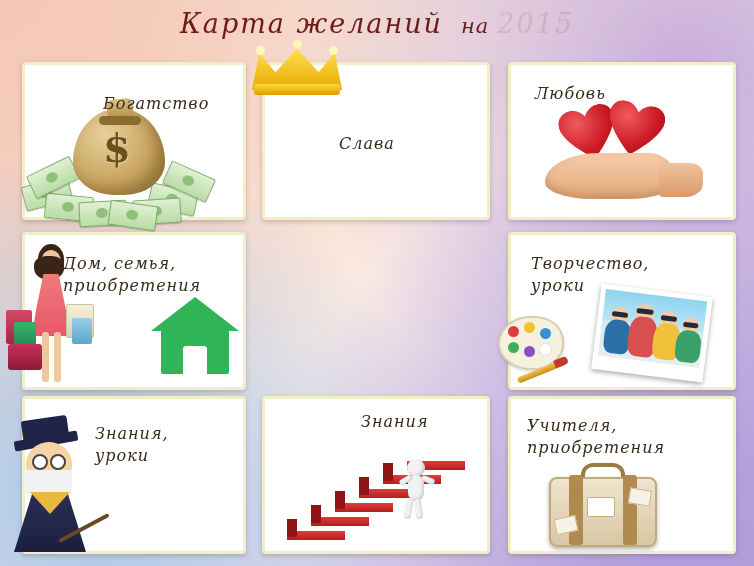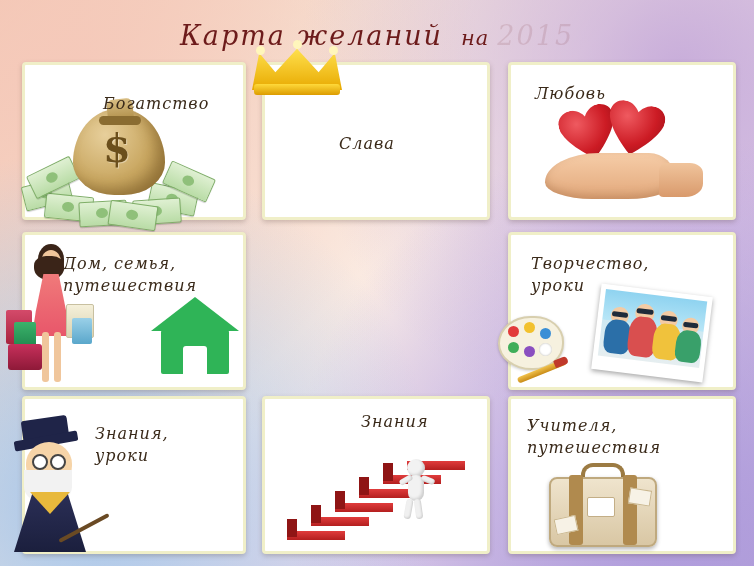--- a/index.html
+++ b/index.html
@@ -19,21 +19,21 @@
     background:
       radial-gradient(circle at 12% 88%, rgba(150,190,235,0.85) 0%, rgba(150,190,235,0.0) 42%),
       radial-gradient(circle at 88% 90%, rgba(170,150,220,0.85) 0%, rgba(170,150,220,0.0) 45%),
       radial-gradient(circle at 90% 12%, rgba(190,160,215,0.8) 0%, rgba(190,160,215,0.0) 45%),
       radial-gradient(circle at 10% 12%, rgba(245,200,185,0.9) 0%, rgba(245,200,185,0.0) 48%),
       linear-gradient(135deg, #f3c9b4 0%, #f7e6d8 28%, #fbeee6 48%, #e3d3ea 72%, #b9a8d8 100%);
   }
   #title {
     position: absolute;
     left: 0;
-    top: 20px;
+    top: 8px;
     width: 754px;
     text-align: center;
     color: #6d1b1b;
     font-family: "DejaVu Serif", serif;
     font-size: 27px;
     font-style: italic;
     letter-spacing: 2px;
     white-space: nowrap;
   }
   #title .sub {
@@ -309,21 +309,21 @@
     <div class="art" style="left:28px; top:36px; width:170px; height:110px;">
       <div class="heart-shape" style="left:22px; top:6px; transform:rotate(-14deg);"></div>
       <div class="heart-shape" style="left:68px; top:2px; transform:rotate(12deg);"></div>
       <div class="hand" style="left:6px; top:52px;"></div>
       <div style="position:absolute; left:120px; top:62px; width:44px; height:34px; background:linear-gradient(#f0c49c,#d99a6c); border-radius:8px 30% 40% 10%;"></div>
     </div>
   </div>
 
   <div class="card" id="card-home">
     <div class="card-label" id="lbl-home">Дом,  семья,
-путешествия</div>
+приобретения</div>
     <div class="art" style="left:126px; top:62px; width:92px; height:82px;">
       <div class="house-roof" style="left:0px; top:0px;"></div>
       <div class="house-body" style="left:10px; top:33px;"></div>
       <div class="house-door" style="left:32px; top:49px;"></div>
     </div>
   </div>
   <div class="art" style="left:0px; top:238px; width:104px; height:148px; z-index:8;">
     <div class="w-hair" style="left:38px; top:6px;"></div>
     <div class="w-head" style="left:41px; top:12px;"></div>
     <div class="w-hair" style="left:34px; top:18px; width:30px; height:24px; border-radius:40% 40% 50% 50%;"></div>
@@ -405,21 +405,21 @@
       <div class="man-body" style="left:129px; top:32px;"></div>
       <div class="man-limb" style="left:120px; top:34px; width:14px; height:6px; transform:rotate(-30deg);"></div>
       <div class="man-limb" style="left:142px; top:34px; width:14px; height:6px; transform:rotate(22deg);"></div>
       <div class="man-limb" style="left:126px; top:56px; width:7px; height:20px; transform:rotate(10deg);"></div>
       <div class="man-limb" style="left:136px; top:56px; width:7px; height:20px; transform:rotate(-8deg);"></div>
     </div>
   </div>
 
   <div class="card" id="card-teach">
     <div class="card-label" id="lbl-teach">Учителя,
-путешествия</div>
+приобретения</div>
     <div class="art" style="left:32px; top:62px; width:150px; height:92px;">
       <div class="case-handle" style="left:38px; top:2px;"></div>
       <div class="case-body" style="left:6px; top:16px;"></div>
       <div class="case-strap" style="left:26px; top:14px;"></div>
       <div class="case-strap" style="left:80px; top:14px;"></div>
       <div class="case-label" style="left:44px; top:36px;"></div>
       <div class="case-tag" style="left:12px; top:56px;"></div>
       <div class="case-tag" style="left:86px; top:28px; transform:rotate(9deg);"></div>
     </div>
   </div>

